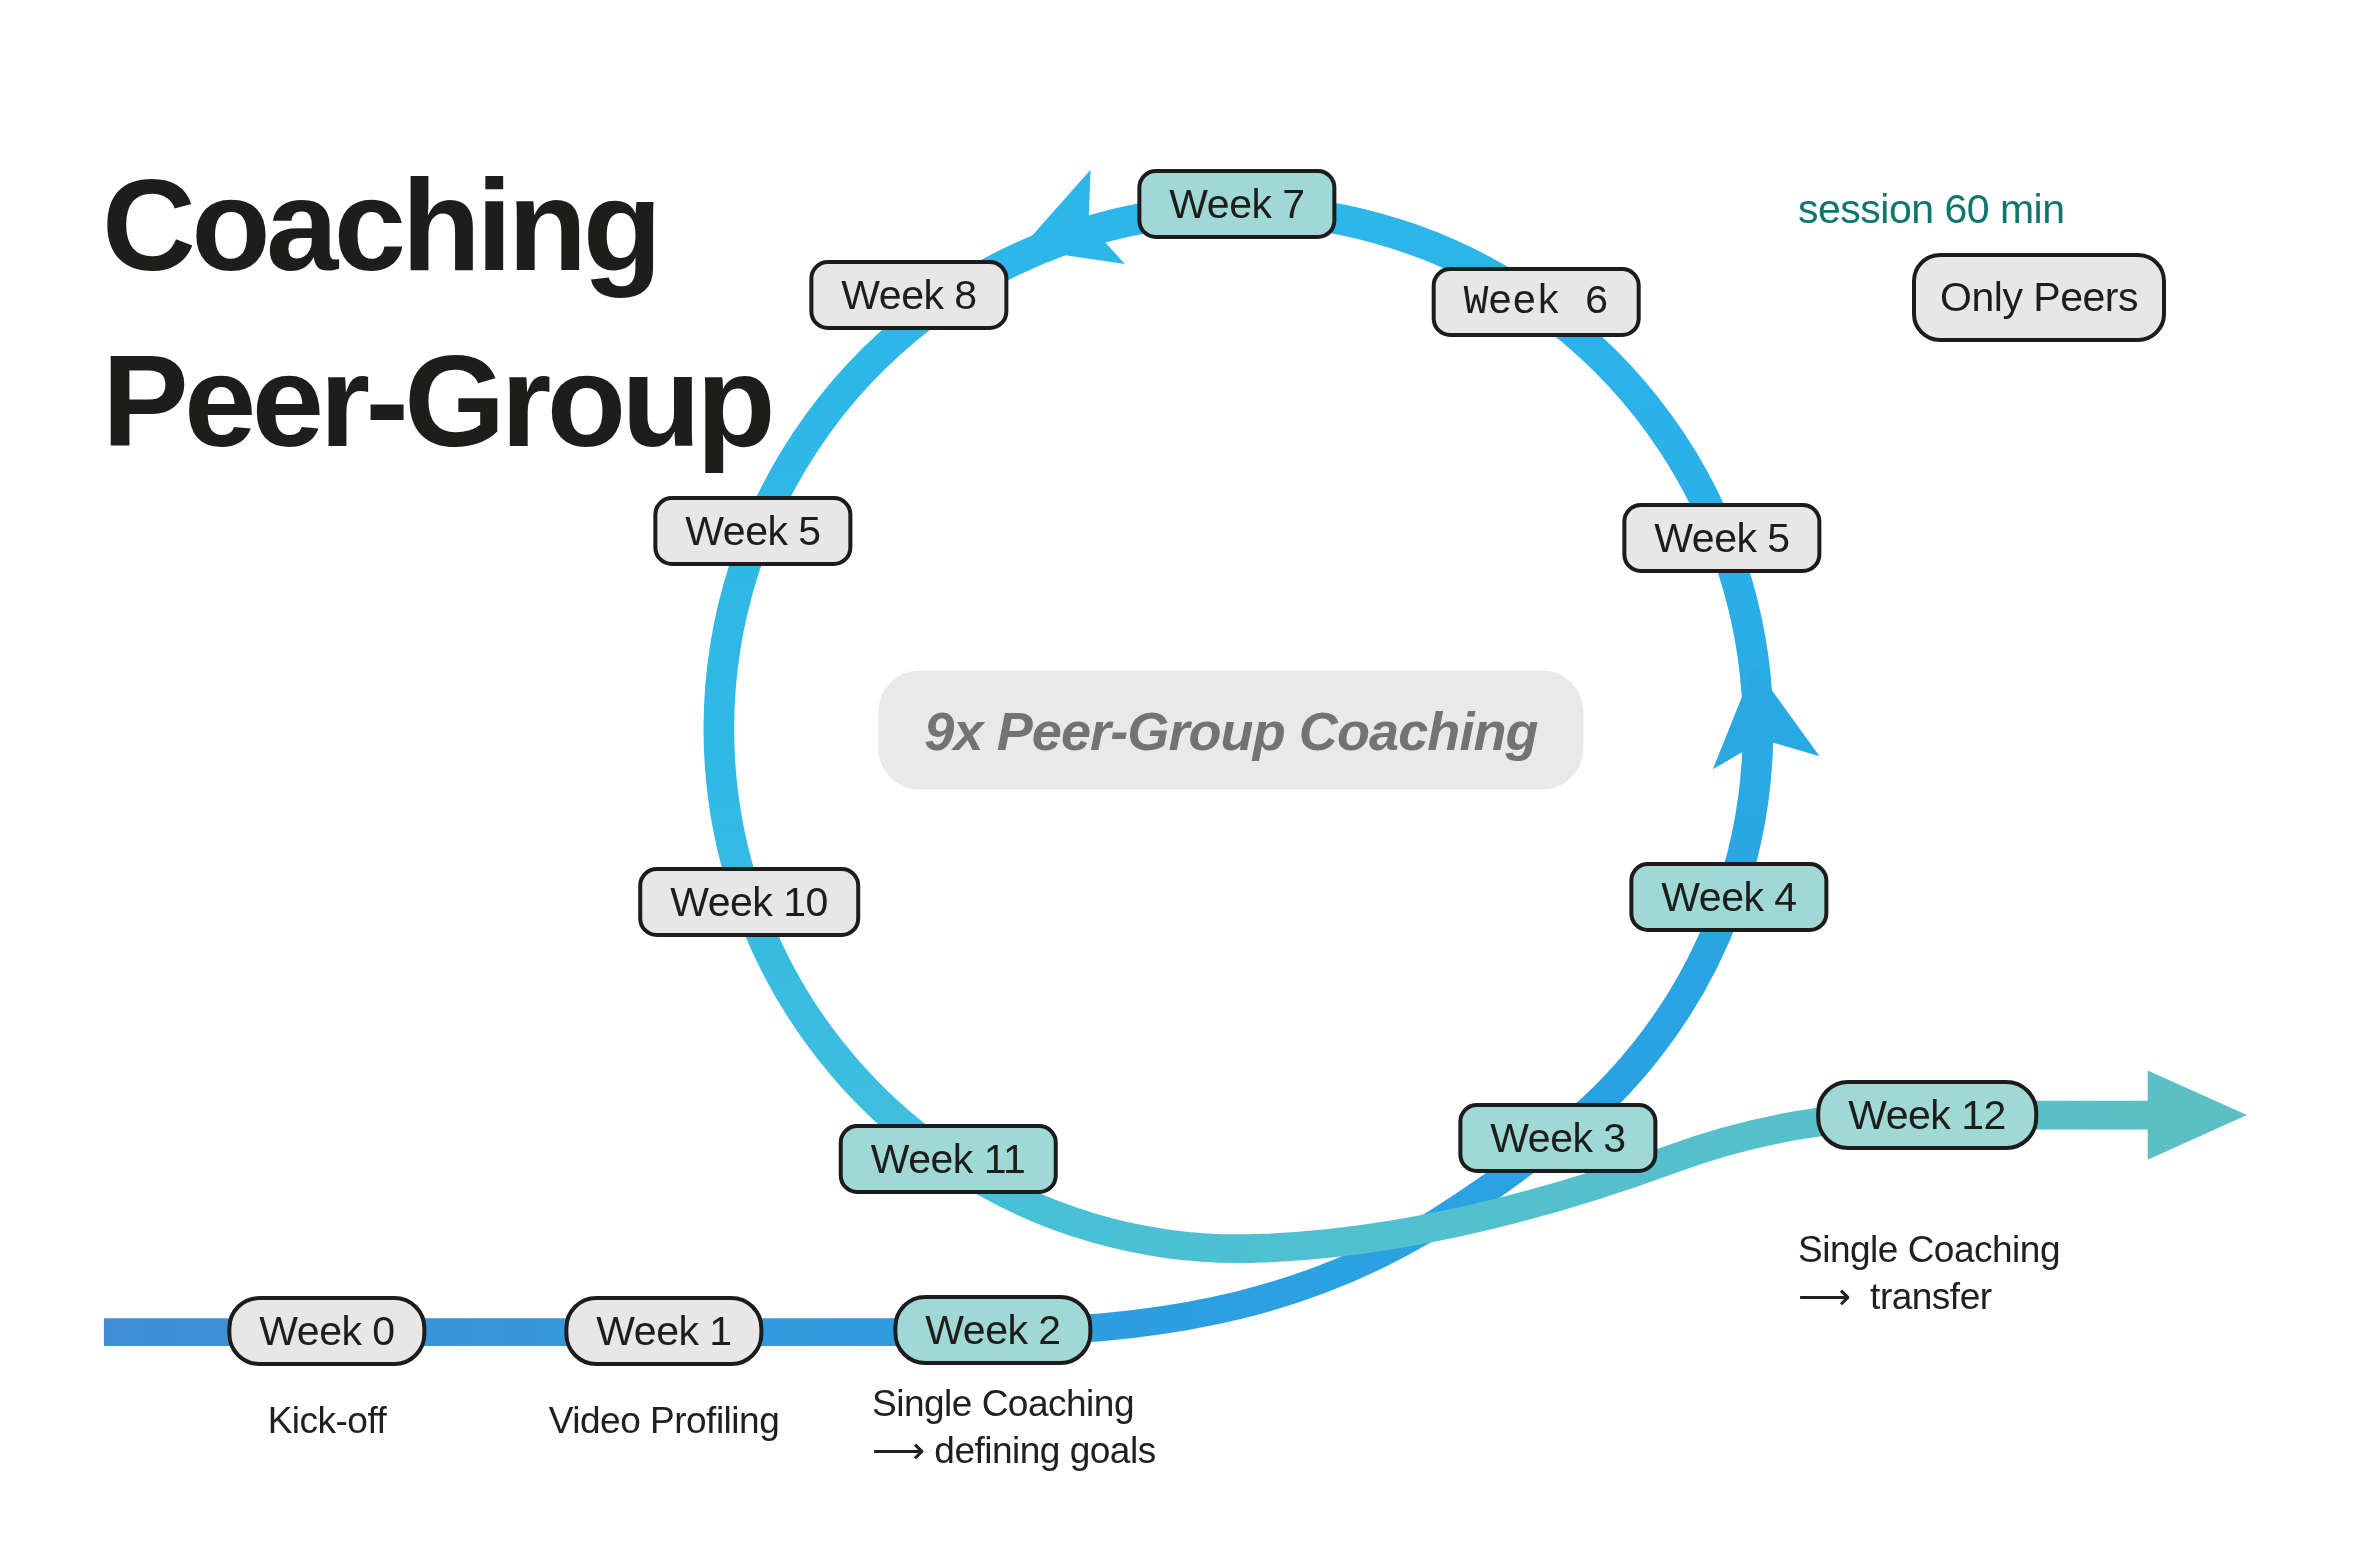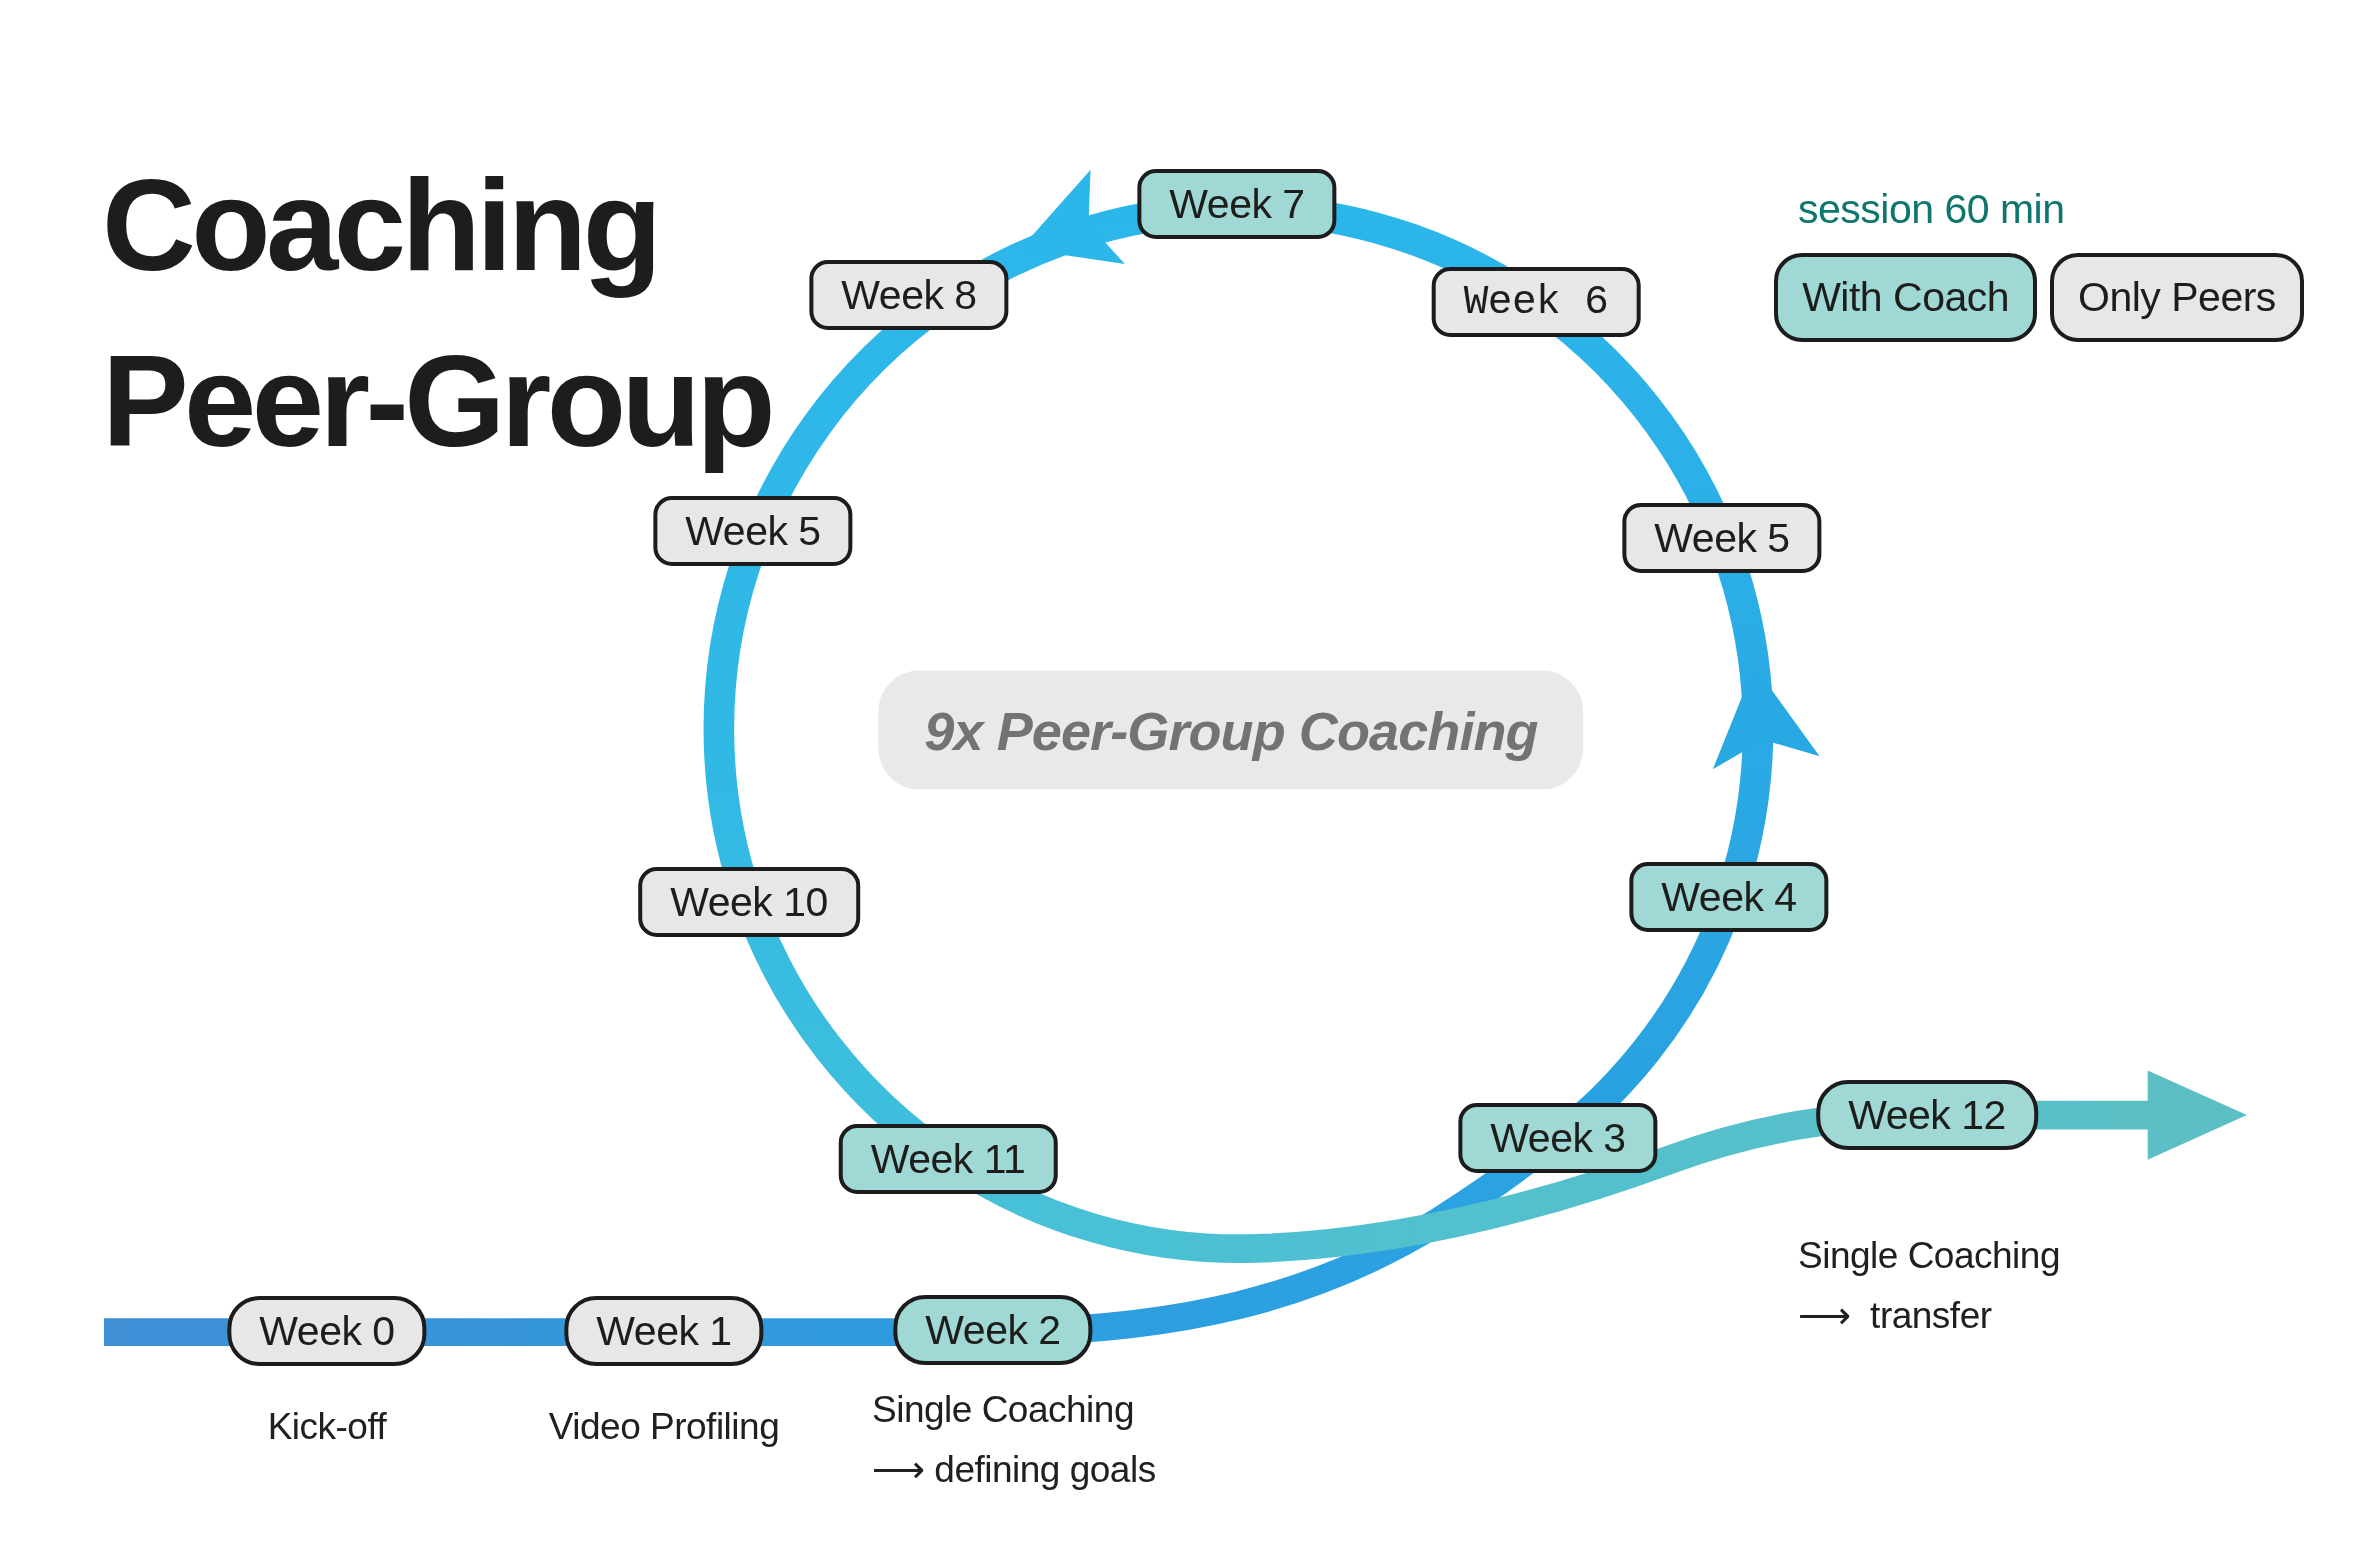--- a/index.html
+++ b/index.html
@@ -52,21 +52,21 @@
     border:4.2px solid var(--ink);border-radius:18.6px;
     display:flex;align-items:center;padding:0 28px;
     font-size:41px;letter-spacing:-0.5px;color:#1d1d1b;
     background:var(--peers_fill);white-space:nowrap;
   }
   .node.coach{background:var(--coach_fill);}
   .node.round{border-radius:32px;}
 
   .note{
     position:absolute;
-    font-size:37px;line-height:60px;color:#202020;
+    font-size:37px;line-height:47px;color:#202020;
     letter-spacing:-0.5px;white-space:pre;
   }
   .note.center{transform:translateX(-50%);text-align:center;}
 </style>
 </head>
 <body>
 
 <div class="canvas">
 
   <svg class="flow" width="2375" height="1553" viewBox="0 0 2560 1674">
@@ -108,21 +108,20 @@
   </svg>
 
   <h1 class="page-title">
     <span>Coaching</span>
     <span>Peer-Group</span>
   </h1>
 
   <div class="legend">
     <div class="legend-caption">session 60 min</div>
     <div class="legend-pills">
-      <div class="legend-pill coach">With Coach</div>
       <div class="legend-pill peers">Only Peers</div>
     </div>
   </div>
 
   <div class="center-pill">9x Peer-Group Coaching</div>
 
   <div id="nodes">
       <div class="node peers round" style="left: 327px; top: 1331px;">Week 0</div>
       <div class="node peers round" style="left: 664px; top: 1331px;">Week 1</div>
       <div class="node coach round" style="left: 993px; top: 1330px; text-align: right;">Week 2</div>

